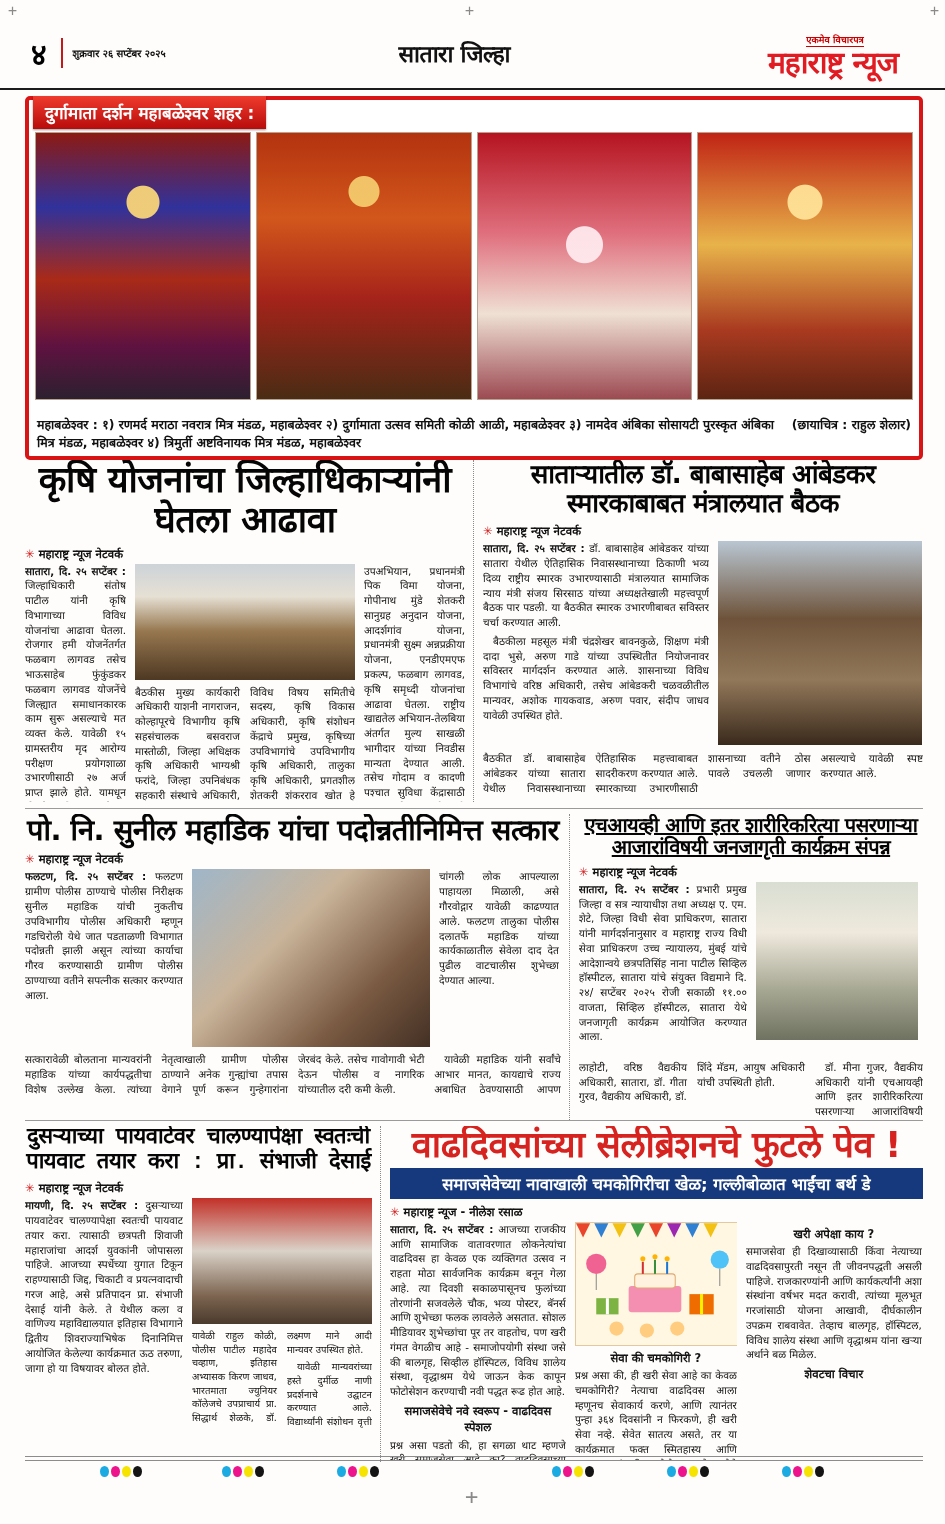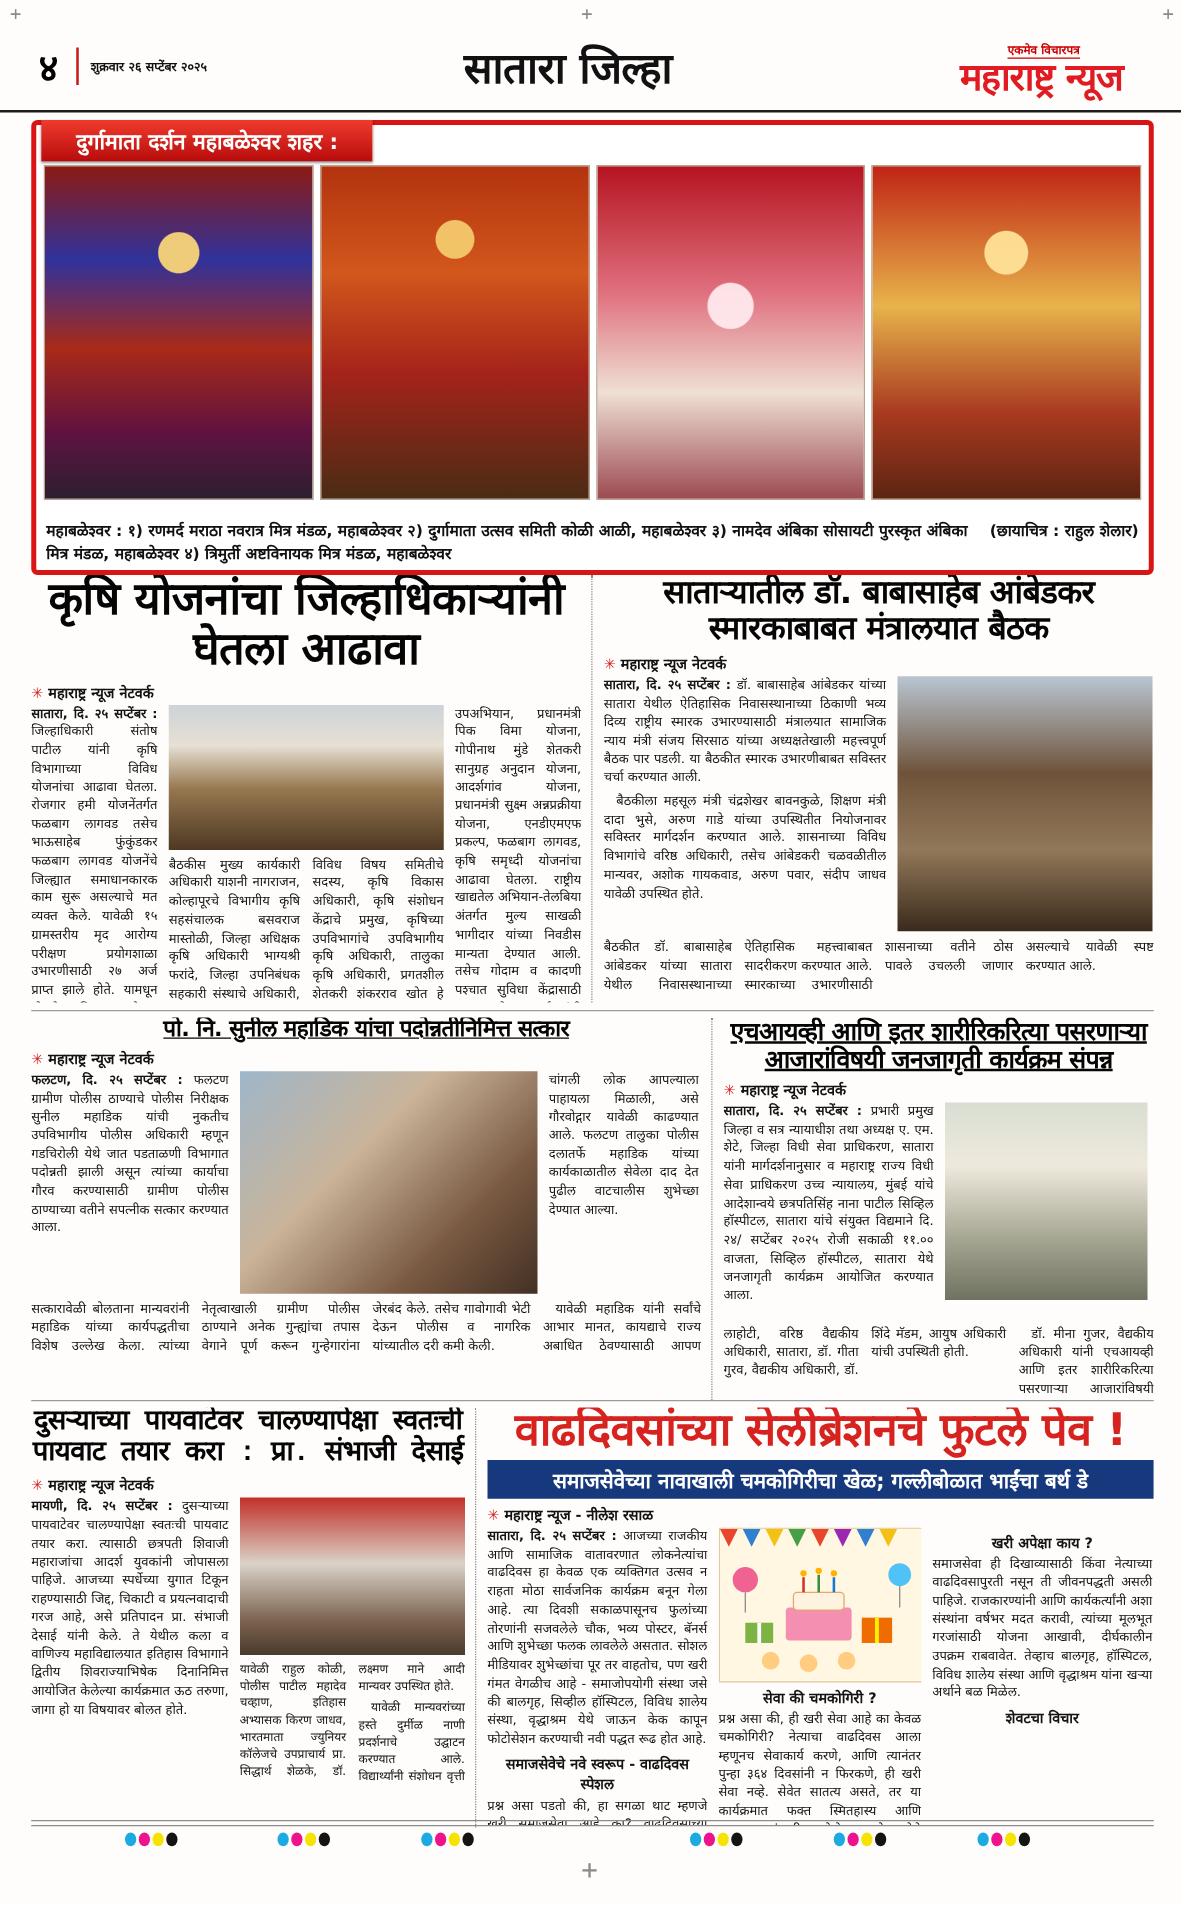--- a/index.html
+++ b/index.html
@@ -4,29 +4,29 @@
 <style>
   html,body{margin:0;padding:0;background:#d9d9d9;}
   .sheet{position:relative;width:945px;height:1524px;margin:0 auto;background:#fffdfb;
          font-family:"DejaVu Sans",sans-serif;color:#111;overflow:hidden;}
   
   .cross{position:absolute;color:#8a8a8a;font-size:15px;line-height:1;font-family:"DejaVu Sans Mono",monospace;}
   
   .hdr{position:absolute;top:28px;left:25px;right:22px;display:flex;align-items:center;}
   .pageno{font-size:30px;font-weight:bold;color:#000;padding:0 14px 0 6px;}
   .datebox{border-left:2px solid #c21a1a;padding:8px 0 8px 10px;font-size:10px;font-weight:bold;}
-  .sectionhead{flex:1;text-align:center;font-size:34px;font-weight:bold;letter-spacing:-.5px;}
+  .sectionhead{flex:1;text-align:center;font-size:23px;font-weight:bold;letter-spacing:-.5px;}
   .brand{text-align:center;min-width:180px;}
   .brand .tagline{display:inline-block;font-size:9.5px;font-weight:bold;color:#c00;border-bottom:1px solid #c00;margin-left:4px;}
   .brand .bname{display:block;font-size:30px;font-weight:bold;color:#e01b22;letter-spacing:-1px;line-height:1.05;}
   .hdr-rule{position:absolute;top:88px;left:0;right:0;border-top:2px solid #1c1c1c;}
   
   .feature{position:absolute;top:96px;left:25px;right:22px;height:356px;border:4px solid #d91414;border-radius:5px;background:#fff;}
   .feature .badge{position:absolute;top:-4px;left:4px;background:linear-gradient(180deg,#ef3b2d,#b80c0c);color:#fff;
-                  font-weight:bold;font-size:17px;padding:5px 28px;border-radius:0;box-shadow:0 1px 2px rgba(0,0,0,.4);}
+                  font-weight:bold;font-size:17px;padding:5px 12px;border-radius:0;box-shadow:0 1px 2px rgba(0,0,0,.4);}
   .photos{position:absolute;top:32px;left:6px;right:6px;height:268px;display:flex;gap:5px;}
   .photos .ph{flex:1;border:1px solid #b9a38e;}
   .feature .cap{position:absolute;left:8px;right:8px;bottom:4px;font-size:12.5px;font-weight:600;line-height:1.45;}
   .feature .cap .credit{float:right;font-weight:bold;}
   
   .row{position:absolute;left:25px;right:22px;display:flex;}
   .art{overflow:hidden;}
   .art + .art{border-left:1px dotted #8a8a8a;}
   .hl{font-weight:bold;text-align:center;line-height:1.12;letter-spacing:-.5px;color:#050505;margin:0;}
   .byline{font-size:11.5px;font-weight:bold;margin:5px 0 3px;}
@@ -67,21 +67,21 @@
   .a-mid .ph{width:220px;height:116px;margin-bottom:5px;}
   .a-mid .cols2{height:144px;overflow:hidden;}
   .a-col4{width:106px;height:266px;overflow:hidden;}
   .artB .hl{font-size:26px;}
   .b-left{width:226px;height:204px;overflow:hidden;}
   .b-ph{width:204px;height:204px;}
   .b-bottom{margin-top:6px;height:48px;overflow:hidden;}
   .row2{top:808px;height:306px;}
   .artC{width:545px;padding-right:8px;}
   .artD{width:350px;padding-left:9px;}
-  .artC .hl{font-size:18px;text-decoration:underline;}
+  .artC .hl{font-size:29px;}
   .c-col1{width:158px;height:178px;overflow:hidden;}
   .c-ph{width:238px;height:178px;}
   .c-col3{width:120px;height:178px;overflow:hidden;}
   .c-bottom{margin-top:5px;height:58px;overflow:hidden;}
   .artD .hl{font-size:20px;text-decoration:underline;}
   .d-col1{width:168px;height:158px;overflow:hidden;}
   .d-ph{width:162px;height:158px;}
   .d-bottom{margin-top:20px;height:60px;overflow:hidden;}
   .row3{top:1120px;height:336px;}
   .artE{width:352px;padding-right:8px;}

